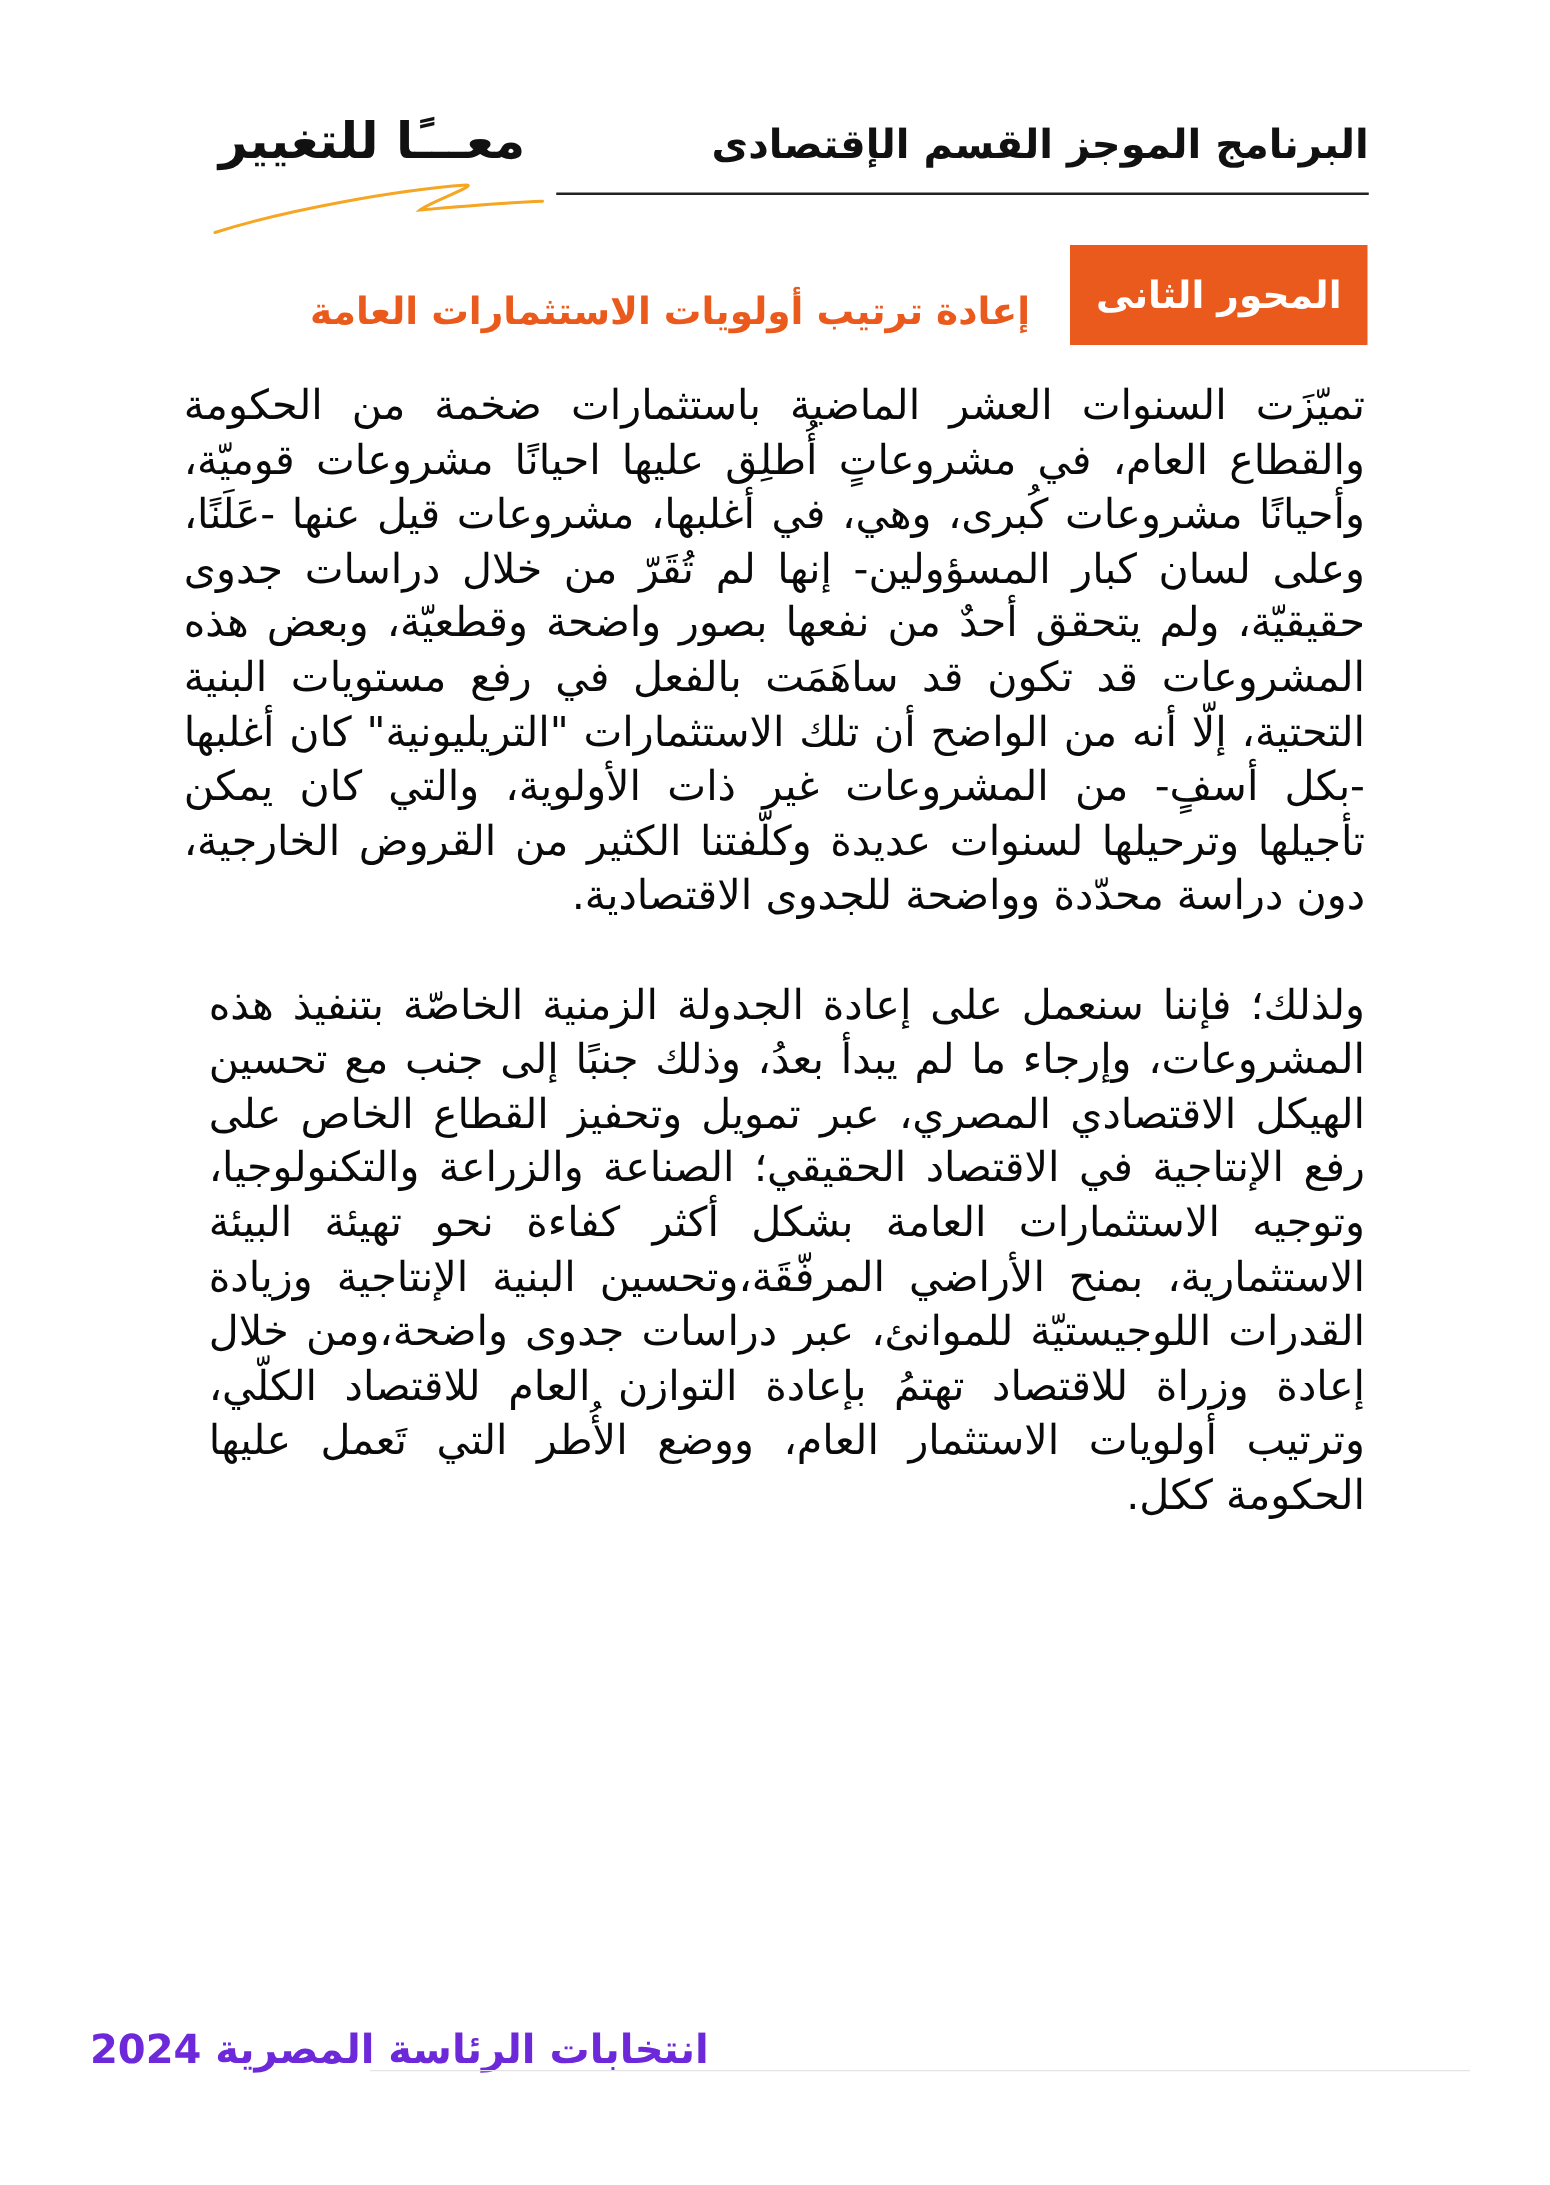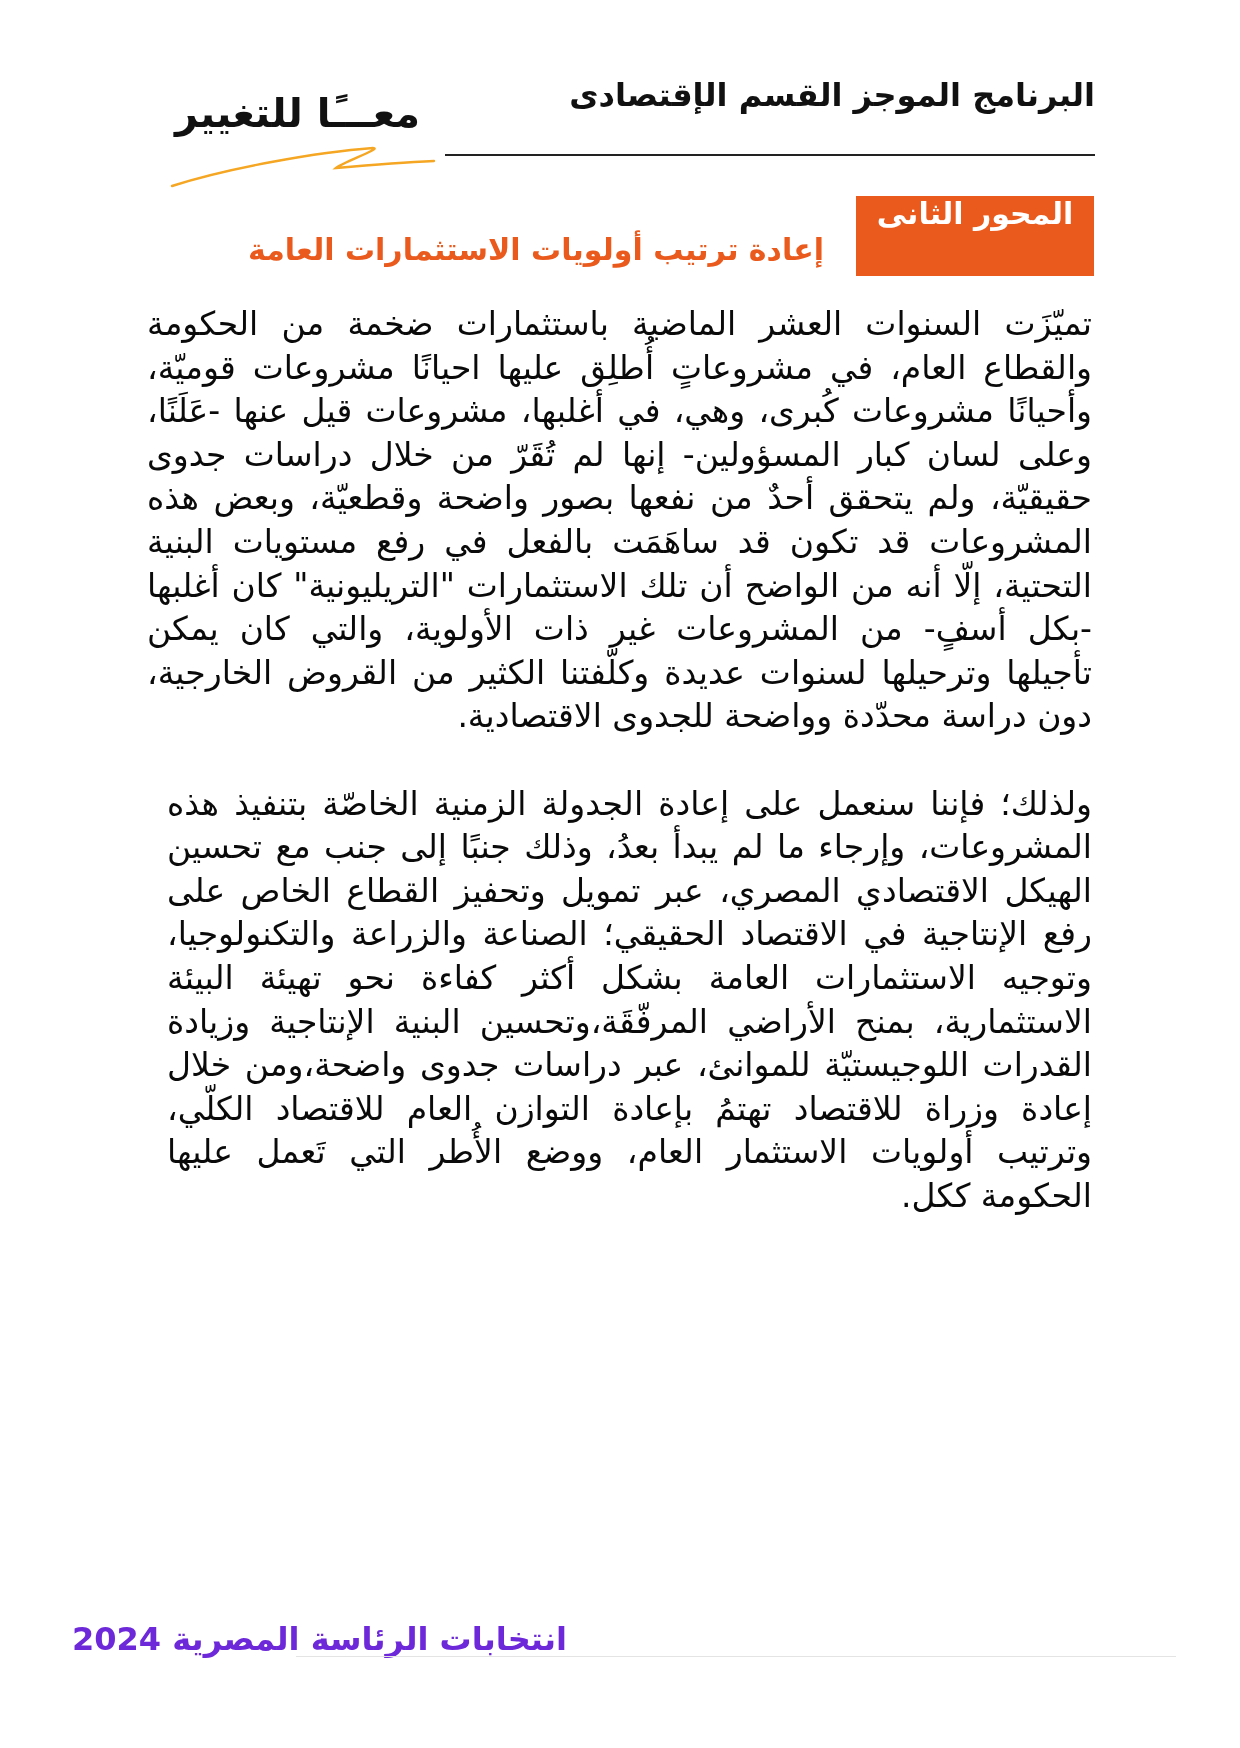--- a/index.html
+++ b/index.html
@@ -16,21 +16,21 @@
       color: #0a0a0a;
     }
     .page {
       position: absolute;
       inset: 0;
       direction: rtl;
     }
     
     .doc-title {
       position: absolute;
-      top: 76px;
+      top: 96px;
       right: 145px;
       font-size: 32px;
       font-weight: bold;
       color: #111;
       white-space: nowrap;
       letter-spacing: -0.5px;
     }
     .header-rule {
       position: absolute;
       top: 154px;
@@ -62,20 +62,21 @@
       position: absolute;
       top: 196px;
       right: 146px;
       width: 238px;
       height: 80px;
       background: #ea5a1c;
       color: #ffffff;
       font-size: 30px;
       font-weight: bold;
       display: flex;
+      align-items: center;
       justify-content: center;
       white-space: nowrap;
     }
     .section-title {
       position: absolute;
       top: 232px;
       right: 416px;
       font-size: 30px;
       font-weight: bold;
       color: #ea5a1c;

